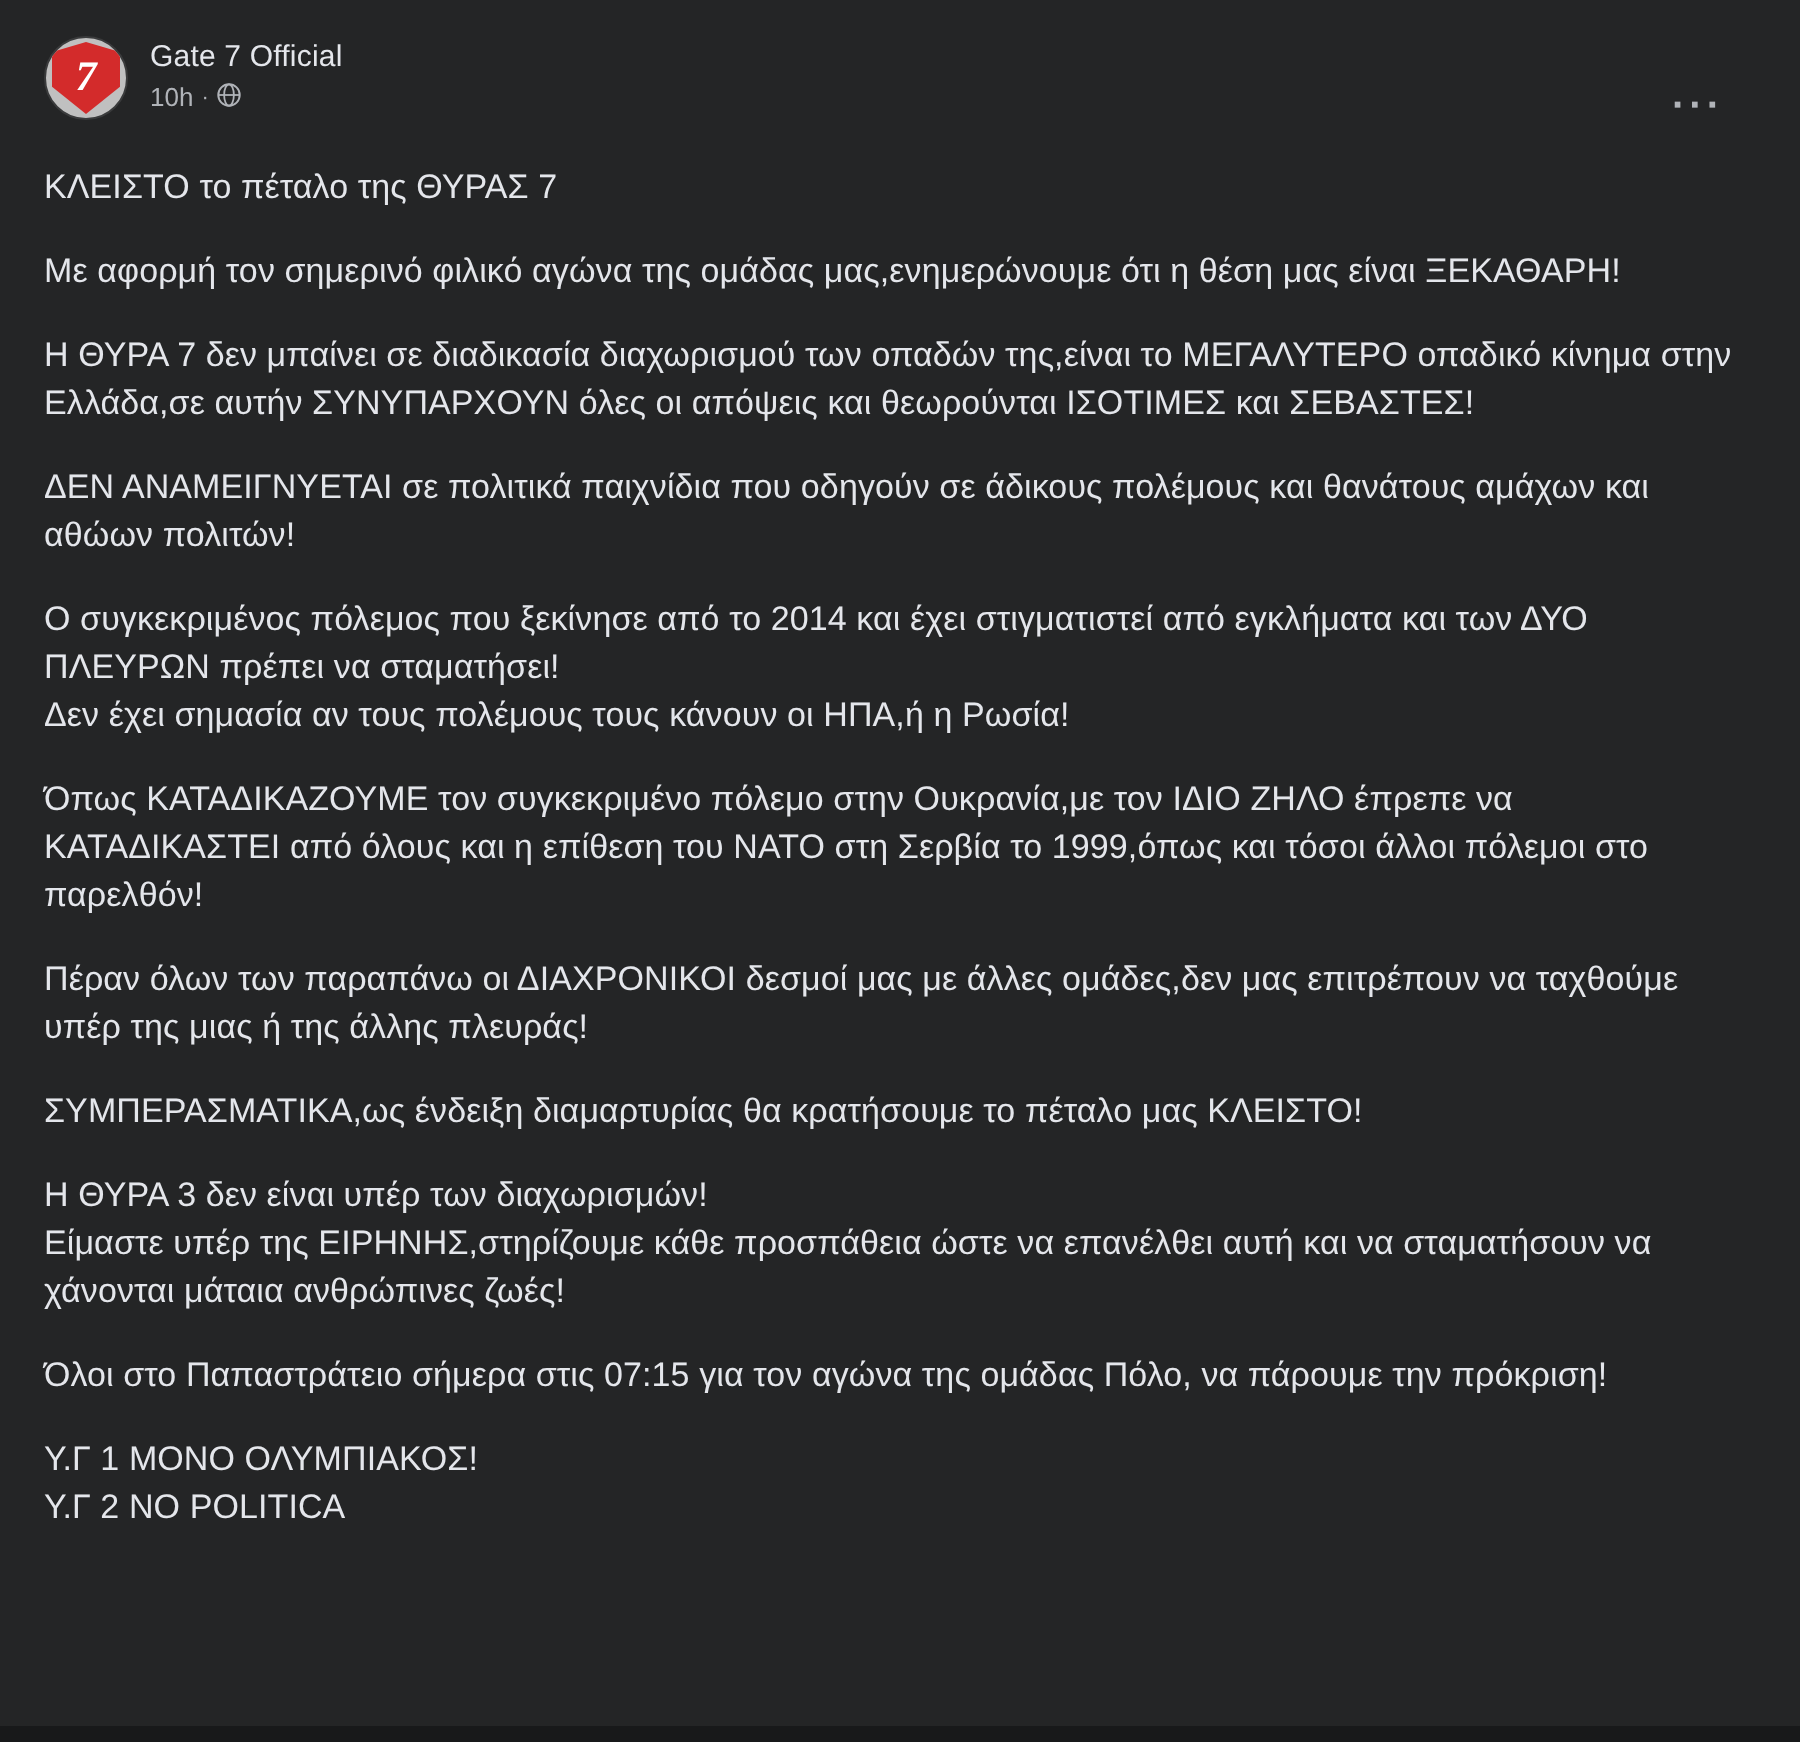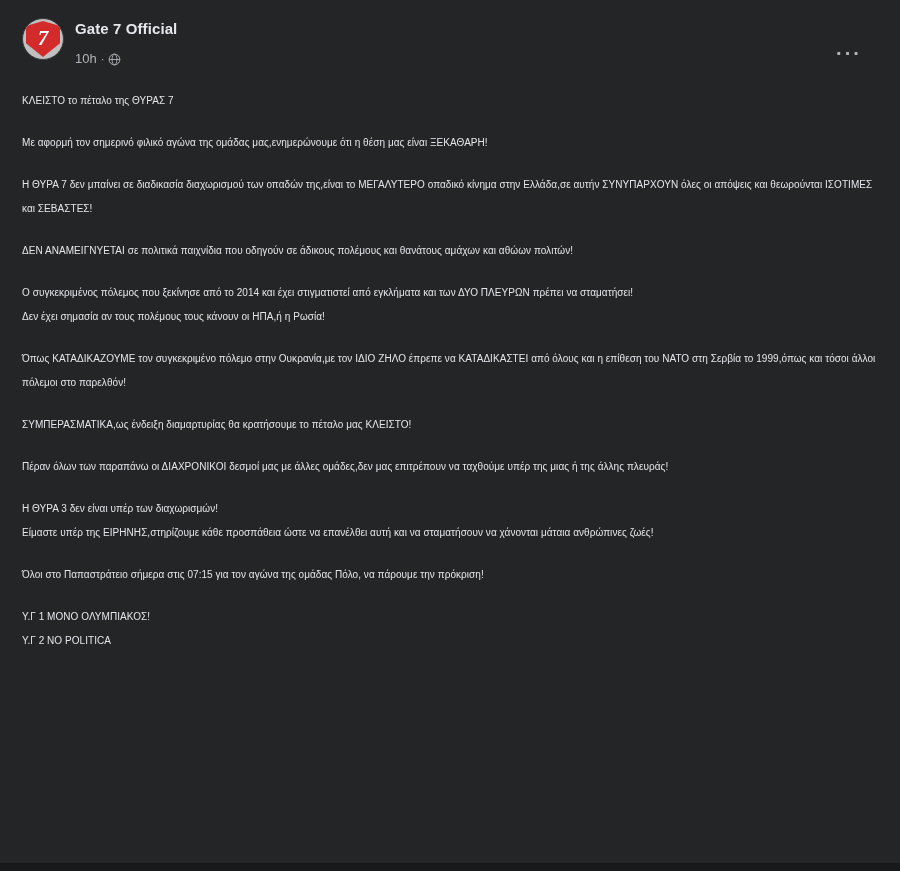--- a/index.html
+++ b/index.html
@@ -63,29 +63,28 @@
   }
   .header-text {
     margin-left: 11px;
     display: flex;
     flex-direction: column;
     justify-content: center;
     padding-top: 1px;
   }
   .page-name {
     font-size: 15px;
-    font-weight: bold;
+    font-weight: normal;
     color: #e4e6eb;
     line-height: 19px;
     letter-spacing: 0.1px;
   }
   .meta-line {
     display: flex;
-    align-items: center;
-    margin-top: 13px;
+    margin-top: 3px;
     font-size: 13px;
     color: #b0b3b8;
     line-height: 16px;
   }
   .meta-dot {
     margin: 0 4px;
     font-size: 11px;
     line-height: 16px;
   }
   .globe-icon svg {
@@ -106,21 +105,21 @@
     letter-spacing: 2px;
     line-height: 1;
     cursor: pointer;
   }
   .more-button .dots {
     transform: translateY(-4px);
     font-weight: bold;
   }
   .post-body {
     padding: 22px 24px 0 22px;
-    font-size: 10px;
+    font-size: 17px;
     line-height: 24px;
     color: #e4e6eb;
     letter-spacing: 0.05px;
   }
   .para {
     margin: 0 0 18px 0;
     white-space: pre-wrap;
   }
   .para:last-child {
     margin-bottom: 12px;
@@ -168,22 +167,22 @@
   </div>
 
   <div class="post-body">
     <p class="para">ΚΛΕΙΣΤΟ το πέταλο της ΘΥΡΑΣ 7</p>
     <p class="para">Με αφορμή τον σημερινό φιλικό αγώνα της ομάδας μας,ενημερώνουμε ότι η θέση μας είναι ΞΕΚΑΘΑΡΗ!</p>
     <p class="para">Η ΘΥΡΑ 7 δεν μπαίνει σε διαδικασία διαχωρισμού των οπαδών της,είναι το ΜΕΓΑΛΥΤΕΡΟ οπαδικό κίνημα στην Ελλάδα,σε αυτήν ΣΥΝΥΠΑΡΧΟΥΝ όλες οι απόψεις και θεωρούνται ΙΣΟΤΙΜΕΣ και ΣΕΒΑΣΤΕΣ!</p>
     <p class="para">ΔΕΝ ΑΝΑΜΕΙΓΝΥΕΤΑΙ σε πολιτικά παιχνίδια που οδηγούν σε άδικους πολέμους και θανάτους αμάχων και αθώων πολιτών!</p>
     <p class="para">Ο συγκεκριμένος πόλεμος που ξεκίνησε από το 2014 και έχει στιγματιστεί από εγκλήματα και των ΔΥΟ ΠΛΕΥΡΩΝ πρέπει να σταματήσει!
 Δεν έχει σημασία αν τους πολέμους τους κάνουν οι ΗΠΑ,ή η Ρωσία!</p>
     <p class="para">Όπως ΚΑΤΑΔΙΚΑΖΟΥΜΕ τον συγκεκριμένο πόλεμο στην Ουκρανία,με τον ΙΔΙΟ ΖΗΛΟ έπρεπε να ΚΑΤΑΔΙΚΑΣΤΕΙ από όλους και η επίθεση του ΝΑΤΟ στη Σερβία το 1999,όπως και τόσοι άλλοι πόλεμοι στο παρελθόν!</p>
+    <p class="para">Πέραν όλων των παραπάνω οι ΔΙΑΧΡΟΝΙΚΟΙ δεσμοί μας με άλλες ομάδες,δεν μας επιτρέπουν να ταχθούμε υπέρ της μιας ή της άλλης πλευράς!</p>
     <p class="para">ΣΥΜΠΕΡΑΣΜΑΤΙΚΑ,ως ένδειξη διαμαρτυρίας θα κρατήσουμε το πέταλο μας ΚΛΕΙΣΤΟ!</p>
-    <p class="para">Πέραν όλων των παραπάνω οι ΔΙΑΧΡΟΝΙΚΟΙ δεσμοί μας με άλλες ομάδες,δεν μας επιτρέπουν να ταχθούμε υπέρ της μιας ή της άλλης πλευράς!</p>
     <p class="para">Η ΘΥΡΑ 3 δεν είναι υπέρ των διαχωρισμών!
 Είμαστε υπέρ της ΕΙΡΗΝΗΣ,στηρίζουμε κάθε προσπάθεια ώστε να επανέλθει αυτή και να σταματήσουν να χάνονται μάταια ανθρώπινες ζωές!</p>
     <p class="para">Όλοι στο Παπαστράτειο σήμερα στις 07:15 για τον αγώνα της ομάδας Πόλο, να πάρουμε την πρόκριση!</p>
     <p class="para">Υ.Γ 1 ΜΟΝΟ ΟΛΥΜΠΙΑΚΟΣ!
 Υ.Γ 2 NO POLITICA</p>
   </div>
 
   <div class="bottom-divider"></div>
 </div>
 

